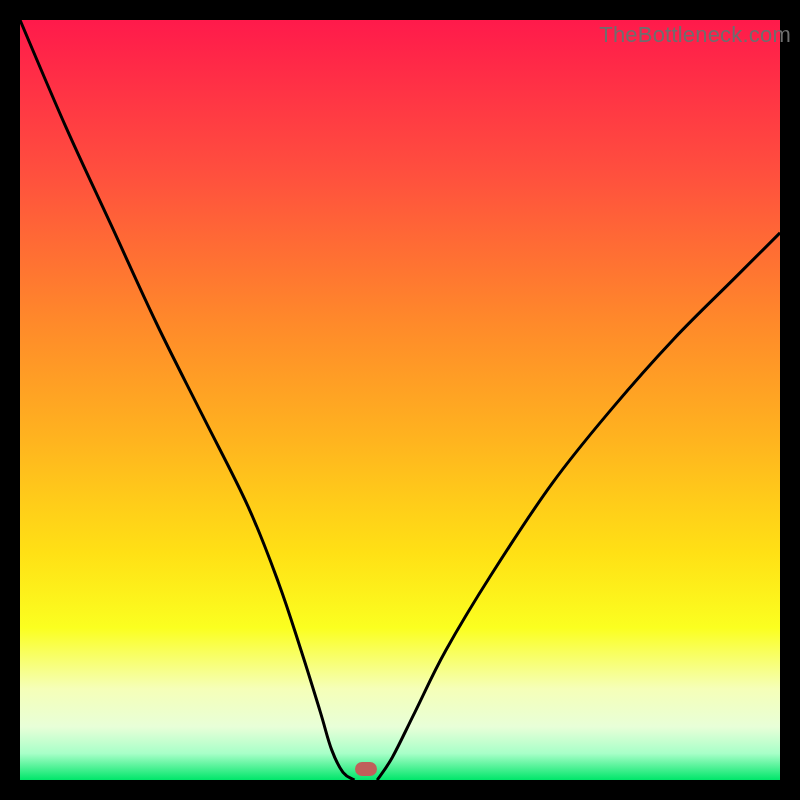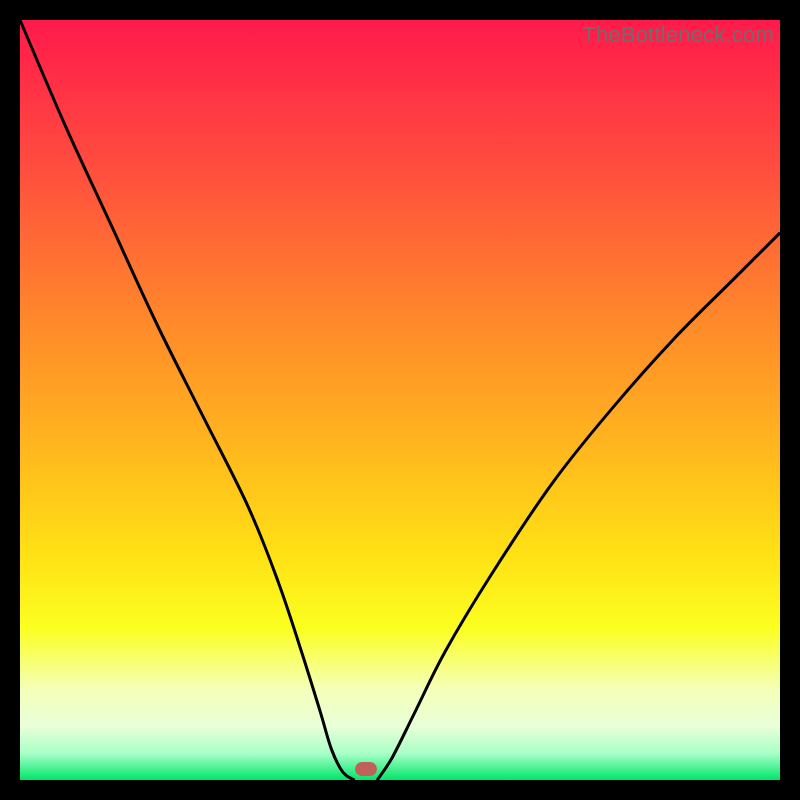--- a/index.html
+++ b/index.html
@@ -11,20 +11,21 @@
     overflow: hidden;
     font-family: Arial, Helvetica, sans-serif;
   }
   .frame {
     position: absolute;
     left: 20px;
     top: 20px;
     width: 760px;
     height: 760px;
     background: #000;
+    padding-left: 17px;
   }
   .plot-area {
     position: absolute;
     left: 0;
     top: 0;
     width: 760px;
     height: 760px;
   }
   .watermark {
     position: absolute;

